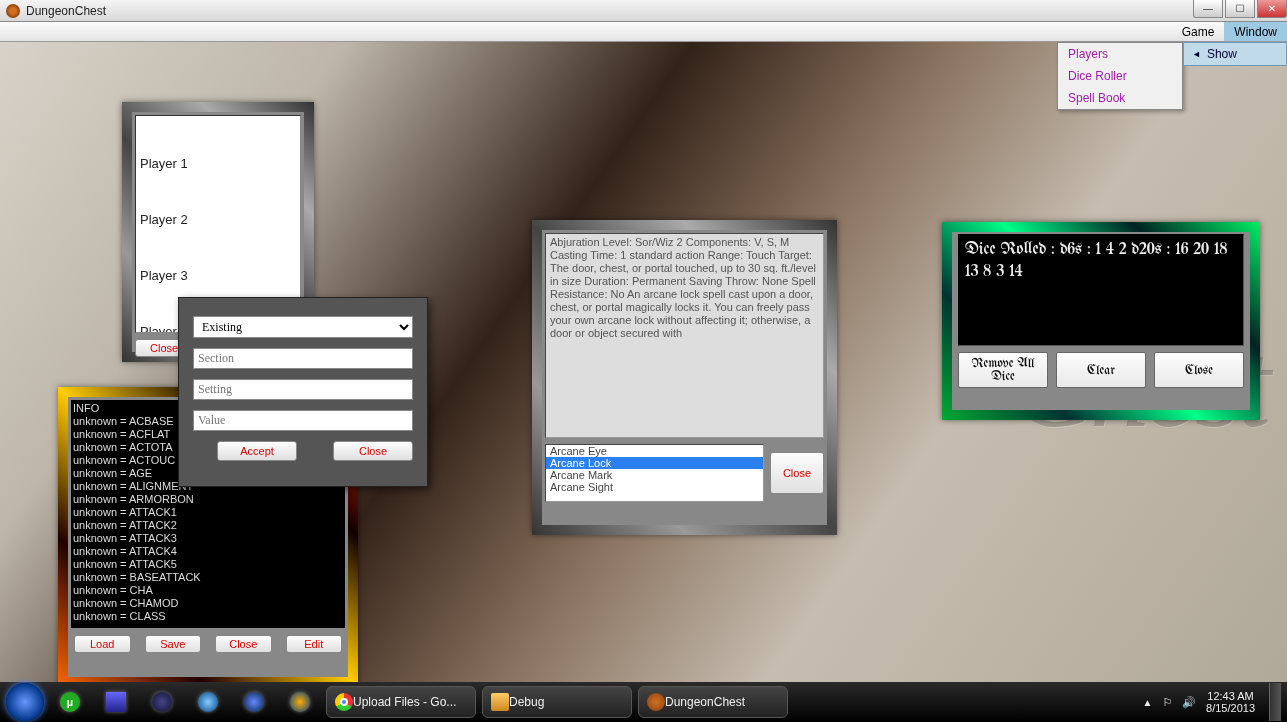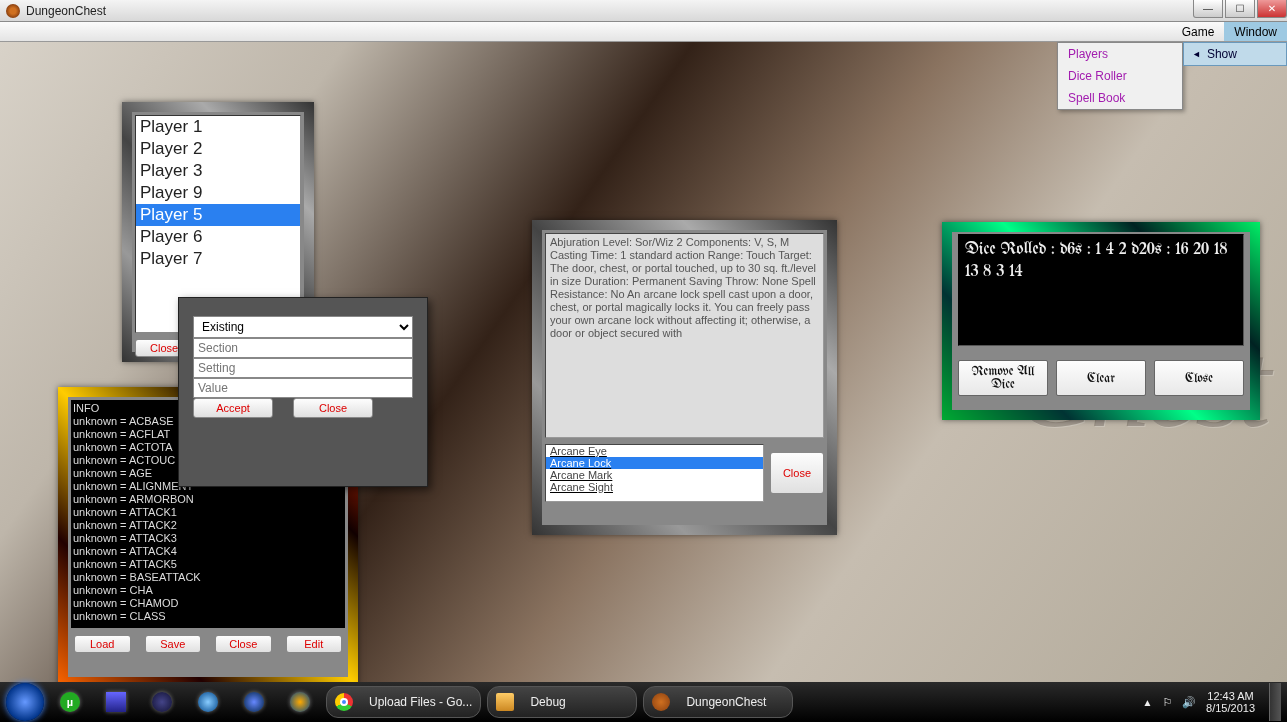--- a/index.html
+++ b/index.html
@@ -34,62 +34,62 @@
   .watermark div:nth-child(2){ margin-left:30px; }
 
   
   .panel { position:absolute; border: 10px solid; border-image: linear-gradient(45deg,#333,#999,#444,#aaa,#333) 10; background:#888; box-shadow: 0 0 6px rgba(0,0,0,.5); }
   .panel.green { border-image: linear-gradient(45deg,#0a3,#033,#0f8,#022,#0e6) 10; }
   .panel.fire { border-image: linear-gradient(45deg,#f60,#200,#fc0,#100,#f30) 10; }
 
   
   #players { left:122px; top:60px; width:192px; height:260px; }
   #players .listbox { background:#fff; border:1px inset #888; width:calc(100% - 6px); height:218px; margin:3px; overflow-y:auto; }
-  #players .listbox div { padding:1px 4px; font-size:17px; color:#222; cursor:default; }
+  #players .listbox div { padding:1px 4px; font-size:13px; color:#222; cursor:default;margin-top:39px; }
   #players .listbox div.sel { background:#2a80f0; color:#fff; }
   #players .btnrow { padding:3px; }
 
   .redbtn { background: linear-gradient(#fdfdfd,#e0e0e0); border:1px solid #888; border-radius:3px; padding:2px 14px; font-size:11px; color:#d00; cursor:default; }
   .gothbtn { background: linear-gradient(#fdfdfd,#e8e8e8); border:1px solid #666; border-radius:2px; padding:4px 10px; font-family:"Old English Text MT","UnifrakturMaguntia",serif; font-size:14px; color:#111; cursor:default; }
 
   
   #info { left:58px; top:345px; width:300px; height:300px; }
   #info .content { background:#000; color:#ddd; width:calc(100% - 6px); height:228px; margin:3px; padding:2px; overflow:hidden; font-size:11px; line-height:13px; white-space:pre; }
   #info .btnrow { display:flex; gap:14px; padding:4px 6px; justify-content:center; }
   #info .btnrow .redbtn { flex:1; padding:2px 0; text-align:center; }
 
   
   #editdlg { position:absolute; left:178px; top:255px; width:250px; height:190px; background:#555; border:1px solid #222; box-shadow:3px 3px 8px rgba(0,0,0,.5); padding:18px 14px 10px; z-index:30; }
-  #editdlg select,#editdlg input { width:100%; font-size:12px; padding:2px 4px; border:1px solid #888; background:#fff; }
-  #editdlg .row { display:flex; gap:20px; justify-content:flex-start; }
+  #editdlg select,#editdlg input { width:100%; margin-bottom:10px; font-size:12px; padding:2px 4px; border:1px solid #888; background:#fff;font-family:Liberation Serif, serif; }
+  #editdlg .row { display:flex; gap:36px; justify-content:flex-end; }
   #editdlg .row .redbtn { width:80px; text-align:center; padding:3px 0; }
 
   
   #spell { left:532px; top:178px; width:305px; height:315px; }
   #spell .desc { background:#ddd; border:1px inset #999; width:calc(100% - 6px); height:205px; margin:3px; padding:2px 4px; font-size:11px; color:#555; overflow:auto; line-height:13px; }
   #spell .spellrow { display:flex; gap:6px; padding:3px; align-items:stretch; }
-  #spell .slist { background:#fff; border:1px inset #999; flex:1; height:58px; overflow-y:scroll;text-decoration:underline; }
+  #spell .slist { background:#fff; border:1px inset #999; flex:1; height:58px; overflow-y:scroll; }
   #spell .slist div { padding:0 4px; font-size:11px; color:#444; cursor:default; }
   #spell .slist div.sel { background:#2a80f0; color:#fff; }
   #spell .spellrow .redbtn { padding: 14px 12px; align-self:center; }
 
   
   #dice { left:942px; top:180px; width:318px; height:198px; }
   #dice .toprow { display:flex; gap:8px; padding:4px; }
   #dice .toprow .gothbtn { flex:1; text-align:center; }
   #dice .resultbox { background:#000; color:#eee; border:1px inset #555; margin:2px 6px; height:112px; padding:4px 6px; font-family:"Old English Text MT","UnifrakturMaguntia",serif; font-size:17px; line-height:22px; }
   #dice .botrow { display:flex; gap:8px; padding:4px 6px; }
-  #dice .botrow .gothbtn { flex:1; text-align:center; font-size:13px; padding:4px 6px;margin-top:8px; }
+  #dice .botrow .gothbtn { flex:1; text-align:center; font-size:13px; padding:4px 6px; }
 
   
   .taskbar { position:absolute; left:0; right:0; bottom:0; height:40px; background:linear-gradient(#2a2a2a,#000); display:flex; align-items:center; padding:0 6px; gap:6px; }
   .taskbar .start { width:38px; height:38px; border-radius:50%; background: radial-gradient(circle,#69f 0%,#038 70%); box-shadow:0 0 6px #48f; }
   .taskbar .pin { width:40px; height:32px; display:flex; align-items:center; justify-content:center; }
   .taskbar .pin svg,.taskbar .pin div{ filter: drop-shadow(0 0 2px rgba(255,255,255,.4)); }
-  .taskbar .task { height:32px; min-width:150px; background:linear-gradient(#444,#222); border:1px solid #555; border-radius:12px; display:flex; align-items:center; gap:16px; padding:0 8px; color:#eee; font-size:12px; }
+  .taskbar .task { height:32px; min-width:150px; background:linear-gradient(#444,#222); border:1px solid #555; border-radius:6px; display:flex; align-items:center; gap:0; padding:0 8px; color:#eee; font-size:12px; }
   .taskbar .task .ticon { width:18px; height:18px; }
   .taskbar .tray { margin-left:auto; display:flex; align-items:center; gap:10px; color:#eee; font-size:11px; }
   .taskbar .clock { text-align:center; line-height:12px; padding-right:4px; }
   .taskbar .showdesk { width:12px; height:38px; background:linear-gradient(90deg,#333,#555); border-left:1px solid #666; }
 
   
   ::-webkit-scrollbar { width:14px; height:14px; }
   ::-webkit-scrollbar-track { background:#eee; }
   ::-webkit-scrollbar-thumb { background:#bbb; border:1px solid #999; }
 </style>

